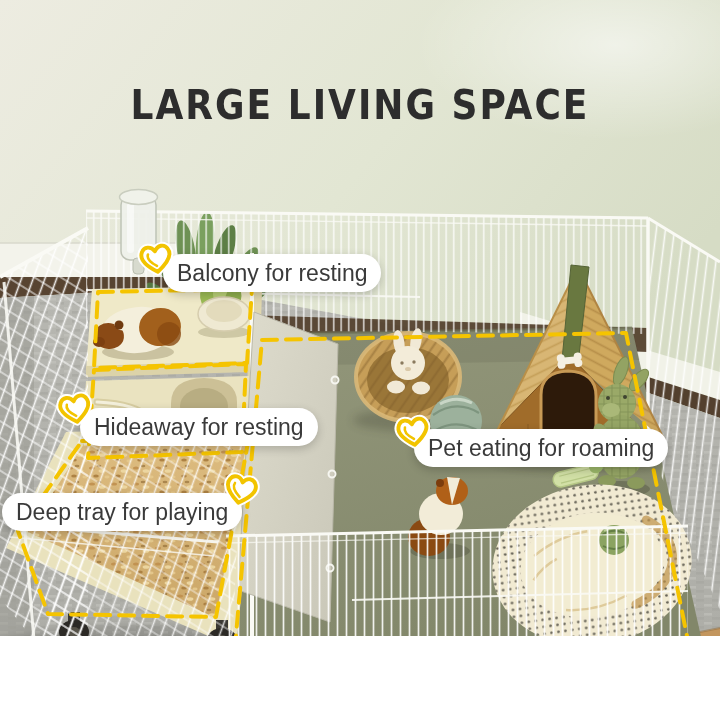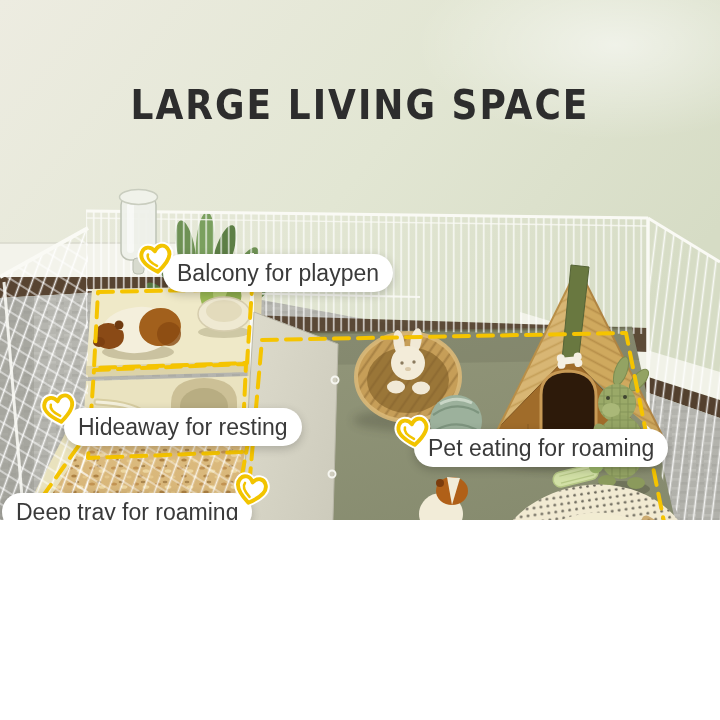--- a/index.html
+++ b/index.html
@@ -1,30 +1,30 @@
 <!DOCTYPE html>
 <html><head>
 <meta charset="utf-8">
 <style>
   html,body{margin:0;padding:0;background:#ffffff;}
-  .stage{position:relative;width:720px;height:520px;overflow:hidden;
+  .stage{position:relative;width:720px;height:636px;overflow:hidden;
          font-family:"Liberation Sans",sans-serif;background:#e6e7db;}
   .scene{position:absolute;left:0;top:0;width:720px;height:720px;display:block;}
   .title{position:absolute;left:0;top:84px;width:720px;text-align:center;
          font-family:"DejaVu Sans",sans-serif;font-weight:bold;font-size:36px;
          letter-spacing:2px;color:#2d2d2d;transform:scaleY(1.12);margin:0;}
   .label{position:absolute;}
   .pill{display:inline-block;background:#ffffff;border-radius:20px;padding:5px 14px;
         font-size:23px;line-height:1.22;color:#3a3a3a;white-space:nowrap;
         box-shadow:0 3px 10px rgba(0,0,0,.20);}
   .heart{position:absolute;width:38px;height:38px;z-index:3;}
   .heart svg{width:100%;height:100%;display:block;}
   .label-balcony{left:163px;top:254px;}
   .label-balcony .heart{left:-26px;top:-14px;transform:rotate(-8deg);}
-  .label-hideaway{left:64px;top:408px;}
+  .label-hideaway{left:80px;top:408px;}
   .label-hideaway .heart{left:-24px;top:-18px;transform:rotate(-10deg);}
   .label-tray{left:2px;top:493px;}
   .label-tray .heart{right:-18px;top:-22px;transform:rotate(12deg);}
   .label-playpen{left:414px;top:429px;}
   .label-playpen .heart{left:-20px;top:-16px;transform:rotate(-8deg);}
 </style>
 </head>
 <body>
 
 <div class="stage">
@@ -378,21 +378,21 @@
   <h1 class="title">LARGE LIVING SPACE</h1>
 
   <div class="label label-balcony">
     <span class="heart">
       <svg viewBox="0 0 44 44">
           <path d="M22 37 C9 28 3 19 7 12 C10 6 18 6 22 13 C26 6 34 6 37 12 C41 19 35 28 22 37 Z" fill="#fff" stroke="#fff" stroke-width="9" stroke-linejoin="round"></path>
           <path d="M22 37 C9 28 3 19 7 12 C10 6 18 6 22 13 C26 6 34 6 37 12 C41 19 35 28 22 37 Z" fill="#fff" stroke="#F2C400" stroke-width="4.5" stroke-linejoin="round"></path>
           <path d="M22 30 C15 25 11.5 19.5 13.5 15.5" fill="none" stroke="#F2C400" stroke-width="3" stroke-linecap="round"></path>
         </svg>
     </span>
-    <span class="pill">Balcony for playpen</span>
+    <span class="pill">Balcony for resting</span>
   </div>
 
   <div class="label label-hideaway">
     <span class="heart">
       <svg viewBox="0 0 44 44">
           <path d="M22 37 C9 28 3 19 7 12 C10 6 18 6 22 13 C26 6 34 6 37 12 C41 19 35 28 22 37 Z" fill="#fff" stroke="#fff" stroke-width="9" stroke-linejoin="round"></path>
           <path d="M22 37 C9 28 3 19 7 12 C10 6 18 6 22 13 C26 6 34 6 37 12 C41 19 35 28 22 37 Z" fill="#fff" stroke="#F2C400" stroke-width="4.5" stroke-linejoin="round"></path>
           <path d="M22 30 C15 25 11.5 19.5 13.5 15.5" fill="none" stroke="#F2C400" stroke-width="3" stroke-linecap="round"></path>
         </svg>
     </span>
@@ -400,21 +400,21 @@
   </div>
 
   <div class="label label-tray">
     <span class="heart">
       <svg viewBox="0 0 44 44">
           <path d="M22 37 C9 28 3 19 7 12 C10 6 18 6 22 13 C26 6 34 6 37 12 C41 19 35 28 22 37 Z" fill="#fff" stroke="#fff" stroke-width="9" stroke-linejoin="round"></path>
           <path d="M22 37 C9 28 3 19 7 12 C10 6 18 6 22 13 C26 6 34 6 37 12 C41 19 35 28 22 37 Z" fill="#fff" stroke="#F2C400" stroke-width="4.5" stroke-linejoin="round"></path>
           <path d="M22 30 C15 25 11.5 19.5 13.5 15.5" fill="none" stroke="#F2C400" stroke-width="3" stroke-linecap="round"></path>
         </svg>
     </span>
-    <span class="pill">Deep tray for roaming</span>
+    <span class="pill">Deep tray for playing</span>
   </div>
 
   <div class="label label-playpen">
     <span class="heart">
       <svg viewBox="0 0 44 44">
           <path d="M22 37 C9 28 3 19 7 12 C10 6 18 6 22 13 C26 6 34 6 37 12 C41 19 35 28 22 37 Z" fill="#fff" stroke="#fff" stroke-width="9" stroke-linejoin="round"></path>
           <path d="M22 37 C9 28 3 19 7 12 C10 6 18 6 22 13 C26 6 34 6 37 12 C41 19 35 28 22 37 Z" fill="#fff" stroke="#F2C400" stroke-width="4.5" stroke-linejoin="round"></path>
           <path d="M22 30 C15 25 11.5 19.5 13.5 15.5" fill="none" stroke="#F2C400" stroke-width="3" stroke-linecap="round"></path>
         </svg>
     </span>

